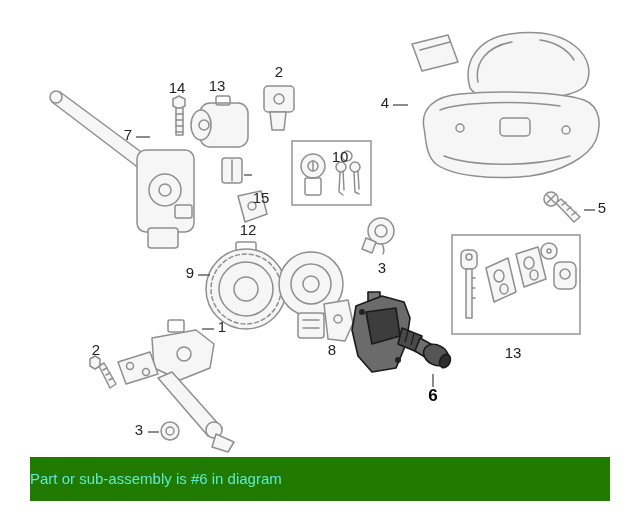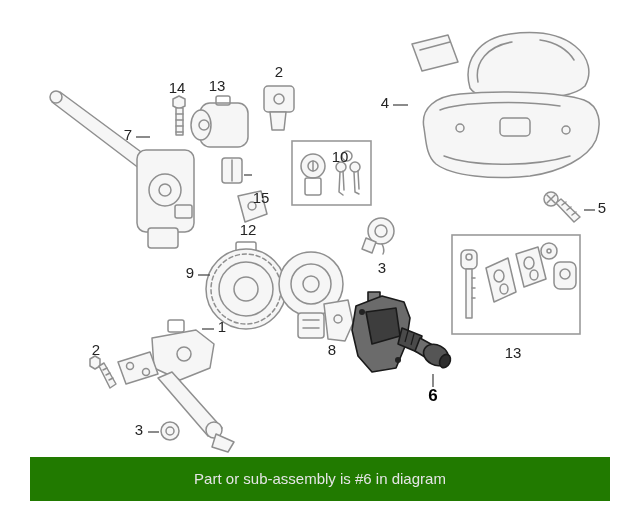--- a/index.html
+++ b/index.html
@@ -8,21 +8,21 @@
     font-family:"Liberation Sans", sans-serif; overflow:hidden;
   }
   .stage svg { position:absolute; left:0; top:0; }
   .callout {
     position:absolute; transform:translate(-50%,-50%);
     font-size:15px; color:#242424; user-select:none; cursor:pointer;
   }
   .callout.highlight { font-weight:bold; font-size:17px; color:#000; }
   .banner {
     position:absolute; left:30px; right:30px; top:457px; height:44px;
-    background:#217a00; color:#e5e5e5; text-align:center;
+    background:#217a00; color:#5eead4; 
     display:flex; flex-direction:column; justify-content:center;
     font-size:15px; line-height:1.42;
   }
   .ln { stroke:#8f8f8f; fill:none; stroke-width:1.5; stroke-linecap:round; stroke-linejoin:round; }
   .fl { stroke:#8f8f8f; fill:#f6f6f6; stroke-width:1.5; stroke-linejoin:round; }
   .box { stroke:#9a9a9a; fill:none; stroke-width:1.6; }
   .leader { stroke:#4c4c4c; stroke-width:1.3; }
   .dk  { stroke:#1a1a1a; stroke-width:1.6; stroke-linejoin:round; }
 </style>
 </head>

